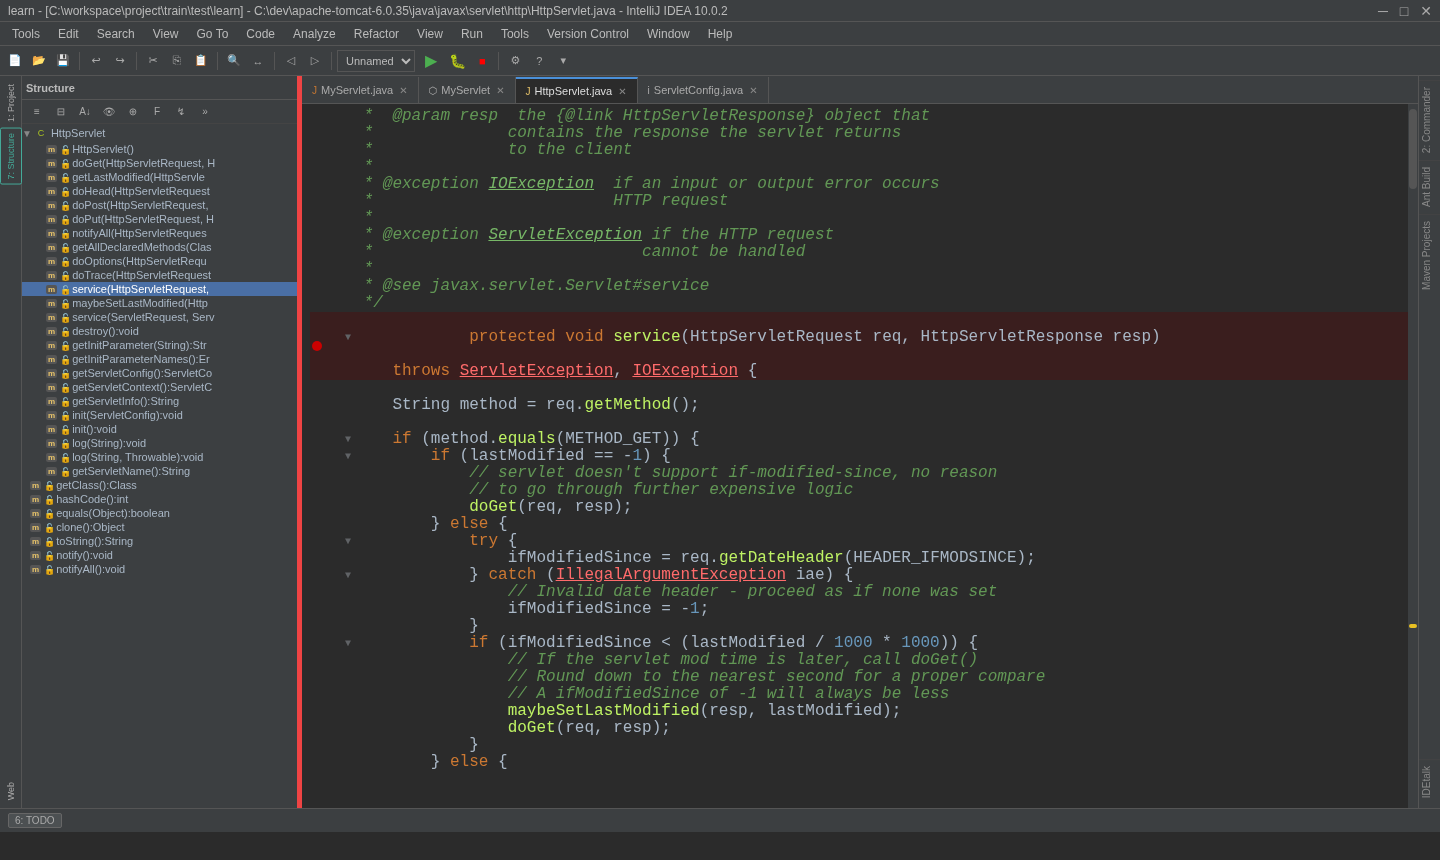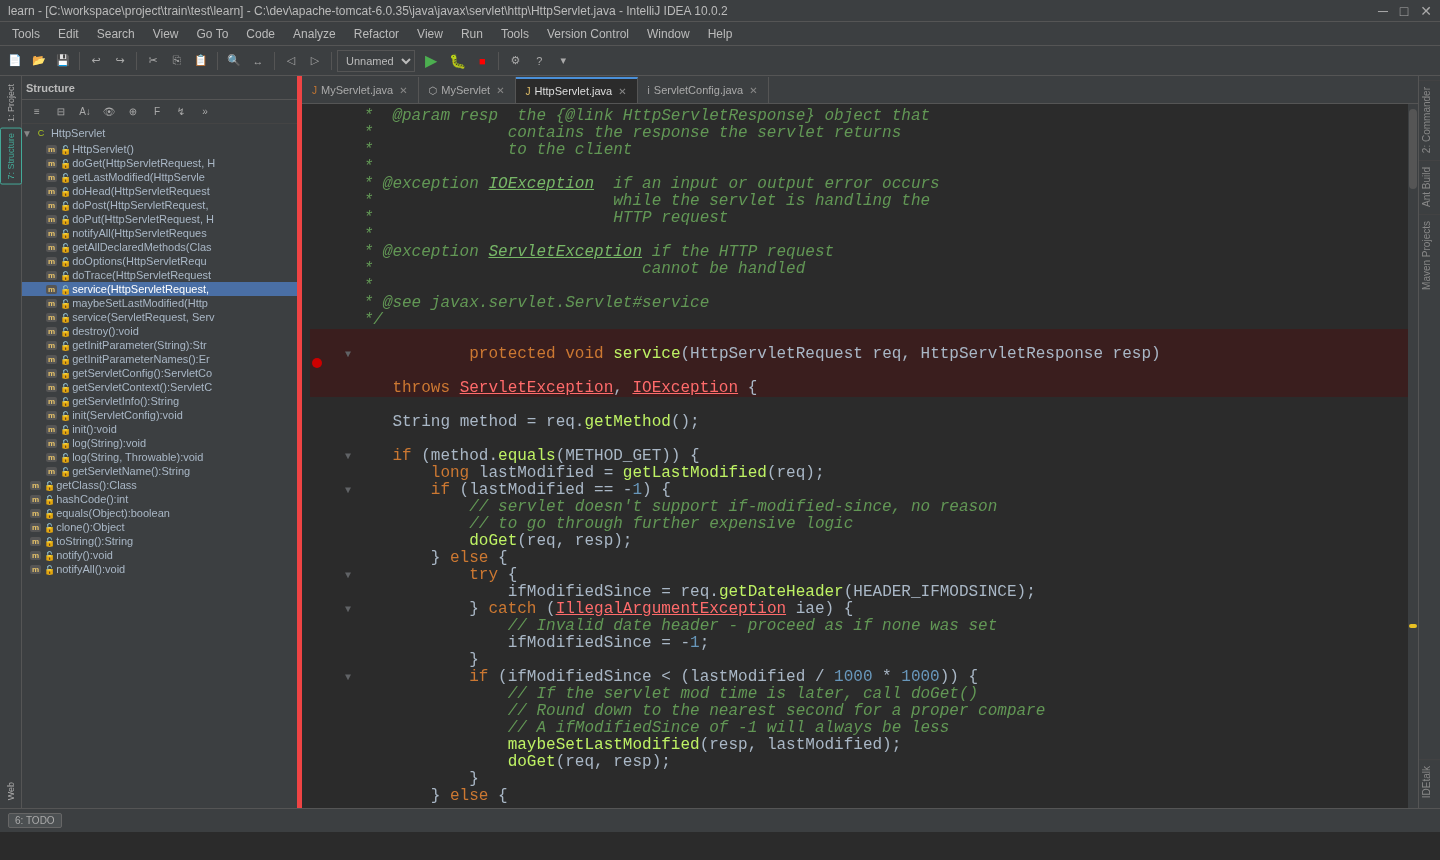--- a/index.html
+++ b/index.html
@@ -656,25 +656,20 @@
           <span class="code-content cm"> *</span>
         </div>
         <div class="code-line">
           <span class="line-gutter"></span>
           <span class="fold-btn"></span>
           <span class="code-content"><span class="cm"> * @exception </span><span class="cm-tag" style="color:#77b767;text-decoration:underline;">IOException</span><span class="cm">  if an input or output error occurs</span></span>
         </div>
         <div class="code-line">
           <span class="line-gutter"></span>
           <span class="fold-btn"></span>
-          <span class="code-content cm"> *                         while the servlet is handling the</span>
-        </div>
-        <div class="code-line">
-          <span class="line-gutter"></span>
-          <span class="fold-btn"></span>
           <span class="code-content cm"> *                         HTTP request</span>
         </div>
         <div class="code-line">
           <span class="line-gutter"></span>
           <span class="fold-btn"></span>
           <span class="code-content cm"> *</span>
         </div>
         <div class="code-line">
           <span class="line-gutter"></span>
           <span class="fold-btn"></span>
@@ -734,25 +729,20 @@
           <span class="fold-btn"></span>
           <span class="code-content"></span>
         </div>
 
         <div class="code-line">
           <span class="line-gutter"></span>
           <span class="fold-btn">▼</span>
           <span class="code-content">    <span class="kw">if</span> (<span class="var">method</span>.<span class="fn">equals</span>(<span class="var">METHOD_GET</span>)) {</span>
         </div>
 
-        <div class="code-line">
-          <span class="line-gutter"></span>
-          <span class="fold-btn"></span>
-          <span class="code-content">        <span class="kw">long</span> <span class="var">lastModified</span> = <span class="fn">getLastModified</span>(<span class="var">req</span>);</span>
-        </div>
 
         <div class="code-line">
           <span class="line-gutter"></span>
           <span class="fold-btn">▼</span>
           <span class="code-content">        <span class="kw">if</span> (<span class="var">lastModified</span> == -<span class="num">1</span>) {</span>
         </div>
 
         <div class="code-line">
           <span class="line-gutter"></span>
           <span class="fold-btn"></span>

